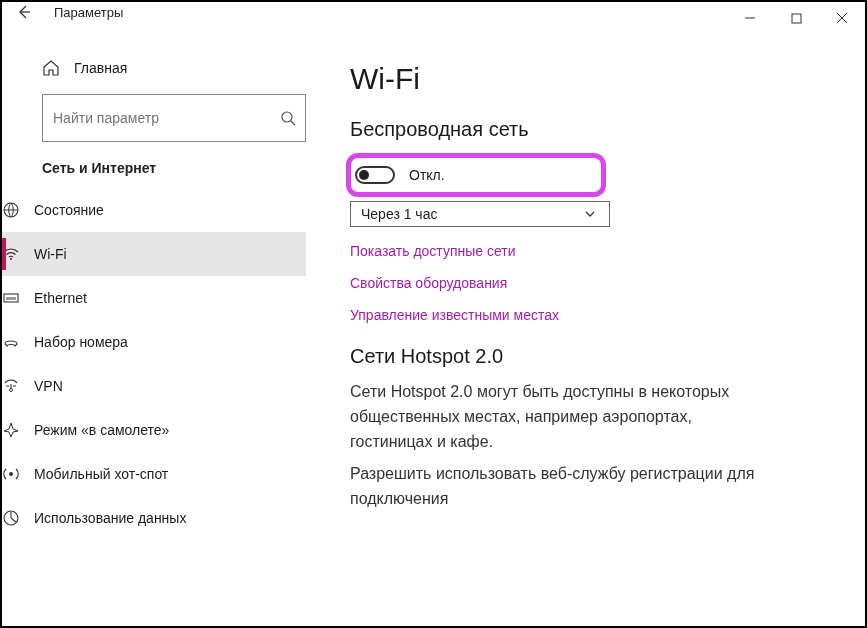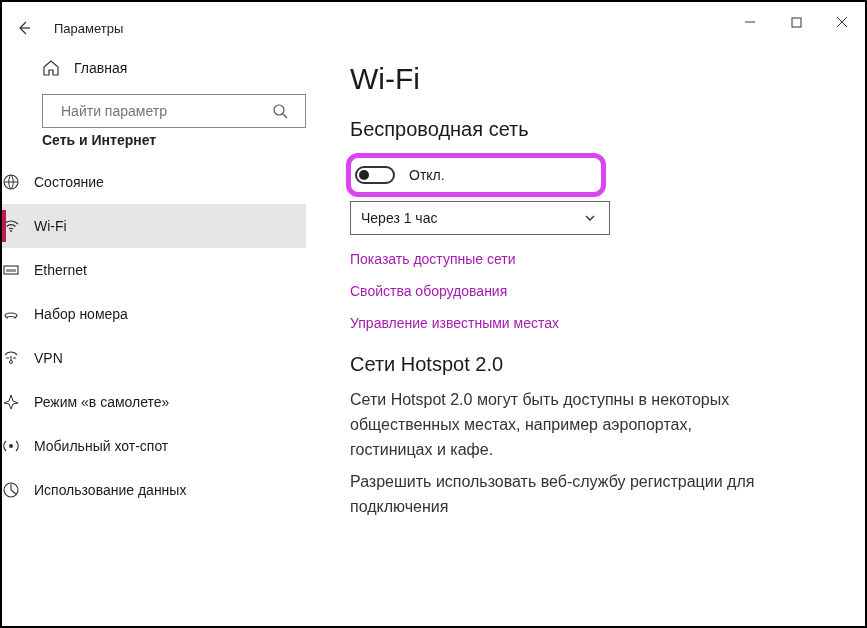--- a/index.html
+++ b/index.html
@@ -11,21 +11,21 @@
     background: #fff;
     width: 867px;
     height: 628px;
     overflow: hidden;
     border: 2px solid #000;
   }
   .window { display: flex; flex-direction: column; height: 100%; }
   .titlebar {
     height: 36px;
     display: flex;
-    align-items: flex-end;
+    align-items: flex-start;
     justify-content: space-between;
     padding: 0 0 0 12px;
     background: #fff;
   }
   .titlebar-left { display: flex; align-items: center; gap: 20px; }
   .back-btn {
     width: 20px; height: 20px;
     display: flex; align-items: center; justify-content: center;
     cursor: pointer;
   }
@@ -42,24 +42,24 @@
     width: 318px;
     padding: 10px 14px 0 40px;
     display: flex; flex-direction: column;
     background: #fff;
     overflow: hidden;
   }
   .home-row { display: flex; align-items: center; gap: 14px; height: 40px; margin-bottom: 6px; }
   .home-row .label { font-size: 14px; }
   .search-wrap {
     border: 1px solid #888;
-    height: 34px;
+    height: 48px;
     display: flex; align-items: center;
-    padding: 0 16px;
-    margin-bottom: 4px;
+    padding: 0 8px;
+    margin-bottom: 18px;
   }
   .search-wrap input {
     border: none; outline: none; flex: 1; font-size: 14px;
     background: transparent; color: #555;
   }
   .category-heading { font-size: 14px; font-weight: 600; margin-bottom: 12px; color: #222; }
   .nav-list { list-style: none; margin: 0 0 0 -40px; padding: 0; }
   .nav-item {
     display: flex; align-items: center; gap: 14px;
     height: 44px;
@@ -94,21 +94,21 @@
   .toggle {
     width: 40px; height: 18px; border: 2px solid #333; border-radius: 10px;
     position: relative; background: #fff; cursor: pointer;
   }
   .toggle::after {
     content: ""; position: absolute; left: 2px; top: 2px;
     width: 10px; height: 10px; background: #222; border-radius: 50%;
   }
   .toggle-label { font-size: 14px; }
   .select {
-    border: 1px solid #666; width: 260px; height: 34px;
+    border: 1px solid #666; width: 260px; height: 26px;
     display: flex; align-items: center; justify-content: space-between;
     padding: 0 10px; cursor: pointer; font-size: 14px; margin-bottom: 8px;
   }
   .link { color: #a21caf; font-size: 14px; margin: 16px 0; cursor: pointer; display: block; }
   .body-text { font-size: 16px; color: #333; line-height: 1.55; margin: 8px 0; max-width: 420px; }
   svg { display: block; }
 </style>
 </head>
 <body>
 

